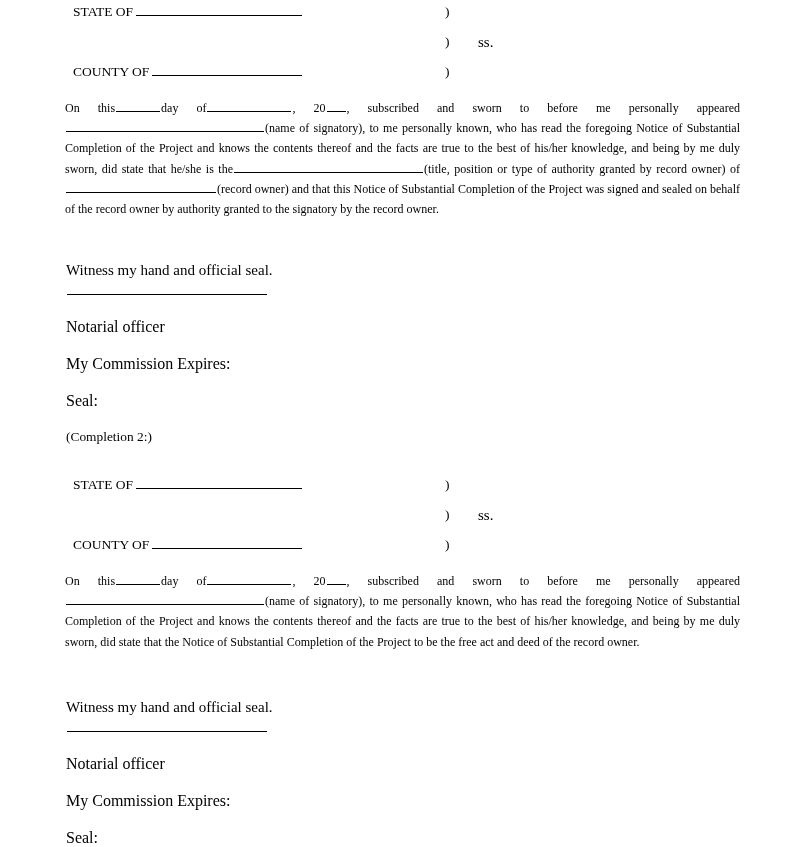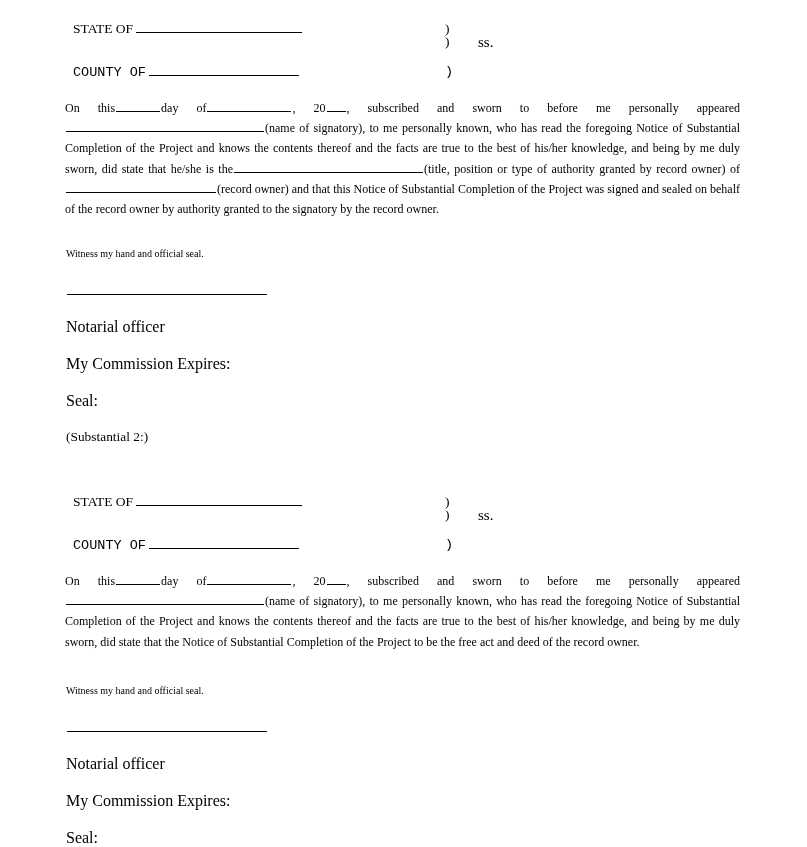--- a/index.html
+++ b/index.html
@@ -32,23 +32,23 @@
   }
   .venue-row {
     position: absolute;
     left: 66px;
     right: 66px;
     height: 20px;
     font-size: 13.5px;
     line-height: 20px;
     white-space: nowrap;
   }
-  .venue-row.r1 { top: 19px; }
+  .venue-row.r1 { top: 2px; }
   .venue-row.r2 { top: 32px; }
-  .venue-row.r3 { top: 62px; font-family: Liberation Mono, monospace; }
+  .venue-row.r3 { top: 62px; }
   .venue-label {
     display: inline-block;
     padding-left: 7px;
     font-size: 13.5px;
   }
   .venue-blank {
     display: inline-block;
     border-bottom: 1px solid #000000;
     vertical-align: baseline;
     height: 13px;
@@ -88,23 +88,24 @@
   }
   .fill.day { width: 44px; }
   .fill.month { width: 84px; }
   .fill.year { width: 19px; }
   .fill.signatory { width: 198px; }
   .fill.title { width: 189px; }
   .fill.owner { width: 150px; }
   .stmt {
     position: absolute;
     left: 66px;
-    font-size: 10px;
+    font-size: 15px;
     line-height: 20px;
     white-space: nowrap;
+    margin-top: 16px;
   }
   .sig-line {
     position: absolute;
     left: 67px;
     width: 200px;
     height: 0;
     border-top: 1px solid #000000;
   }
   .label-line {
     position: absolute;
@@ -149,21 +150,21 @@
 
     <div class="stmt" style="top:244px;">Witness my hand and official seal.</div>
 
     <div class="sig-line" style="top:294px;"></div>
 
     <div class="label-line" style="top:317px;">Notarial officer</div>
     <div class="label-line" style="top:354px;">My Commission Expires:</div>
     <div class="label-line" style="top:391px;">Seal:</div>
   </div>
 
-  <div class="alt-label" style="top:427px;">(Substantial 2:)</div>
+  <div class="alt-label" style="top:427px;">(Completion 2:)</div>
 
   <div class="ack-block" style="top:473px;">
 
     <div class="venue">
       <div class="venue-row r1">
         <span class="venue-label">STATE OF</span><span class="venue-blank state"></span>
         <span class="paren">)</span>
       </div>
       <div class="venue-row r2">
         <span class="paren">)</span>

